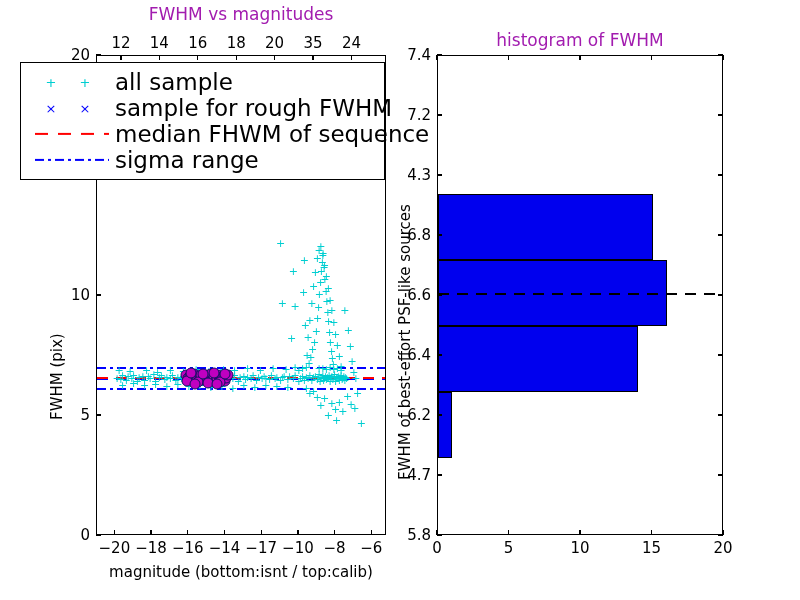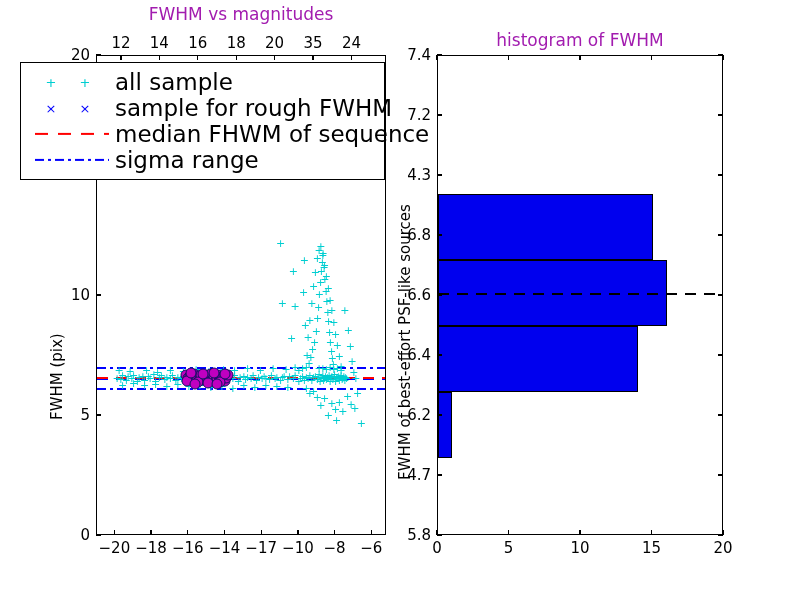--- a/index.html
+++ b/index.html
@@ -323,20 +323,21 @@
         <div class="dot" style="left: 106.456px; top: 317.76px; background: rgb(192, 0, 192);"></div>
         <div class="dot" style="left: 111.044px; top: 326.88px; background: rgb(192, 0, 192);"></div>
         <div class="dot" style="left: 116.551px; top: 316.8px; background: rgb(192, 0, 192);"></div>
         <div class="dot" style="left: 122.975px; top: 326.16px; background: rgb(192, 0, 192);"></div>
         <div class="dot" style="left: 127.563px; top: 317.52px; background: rgb(192, 0, 192);"></div>
         <div class="dot" style="left: 98.1962px; top: 327.6px; background: rgb(192, 0, 192);"></div>
         <div class="dot" style="left: 120.222px; top: 327.84px; background: rgb(192, 0, 192);"></div>
       </div>
   </div>
 
+  <div class="ax-lbl" id="left-xlabel" style="left:81px;width:320px;top:563px;">magnitude (bottom:isnt / top:calib)</div>
 
   <div class="ax-lbl vert" id="left-ylabel" style="left: 48px; top: 420px; transform: rotate(-90deg);">FWHM (pix)</div>
 
   <div class="ttl" id="right-title" style="left:437px;width:286px;top:30px;">histogram of FWHM</div>
 
   <div class="axes" id="ax-right" style="left:437px;top:55px;width:286px;height:480px;">
     <div class="plotclip" id="right-clip">
         <div class="hbar" style="left: 0px; top: 336px; width: 14.3px; height: 66px; background: rgb(0, 0, 238);"></div>
         <div class="hbar" style="left: 0px; top: 270px; width: 200.2px; height: 66px; background: rgb(0, 0, 238);"></div>
         <div class="hbar" style="left: 0px; top: 204px; width: 228.8px; height: 66px; background: rgb(0, 0, 238);"></div>

